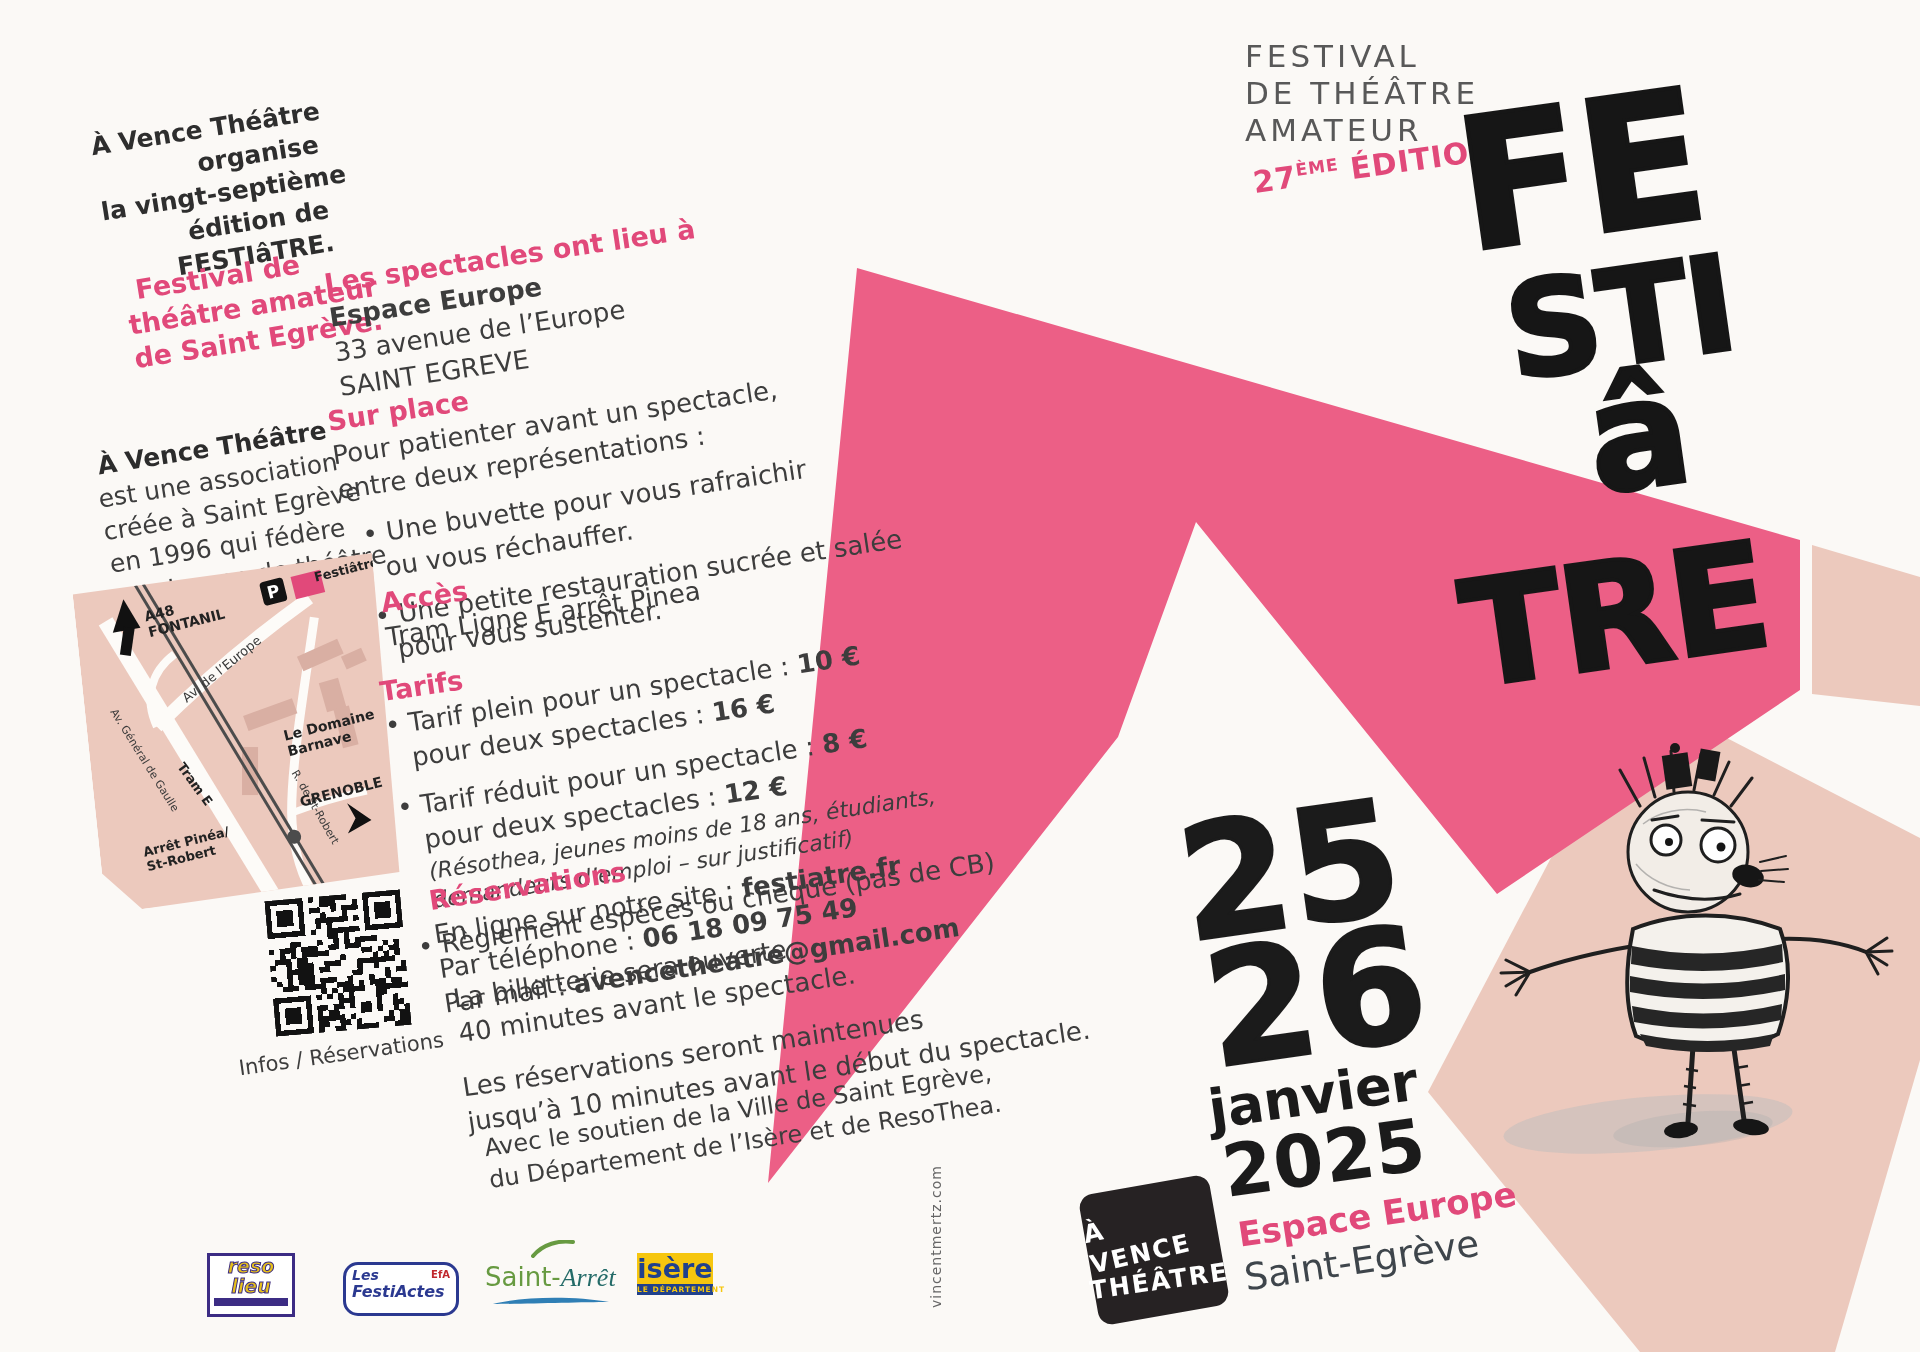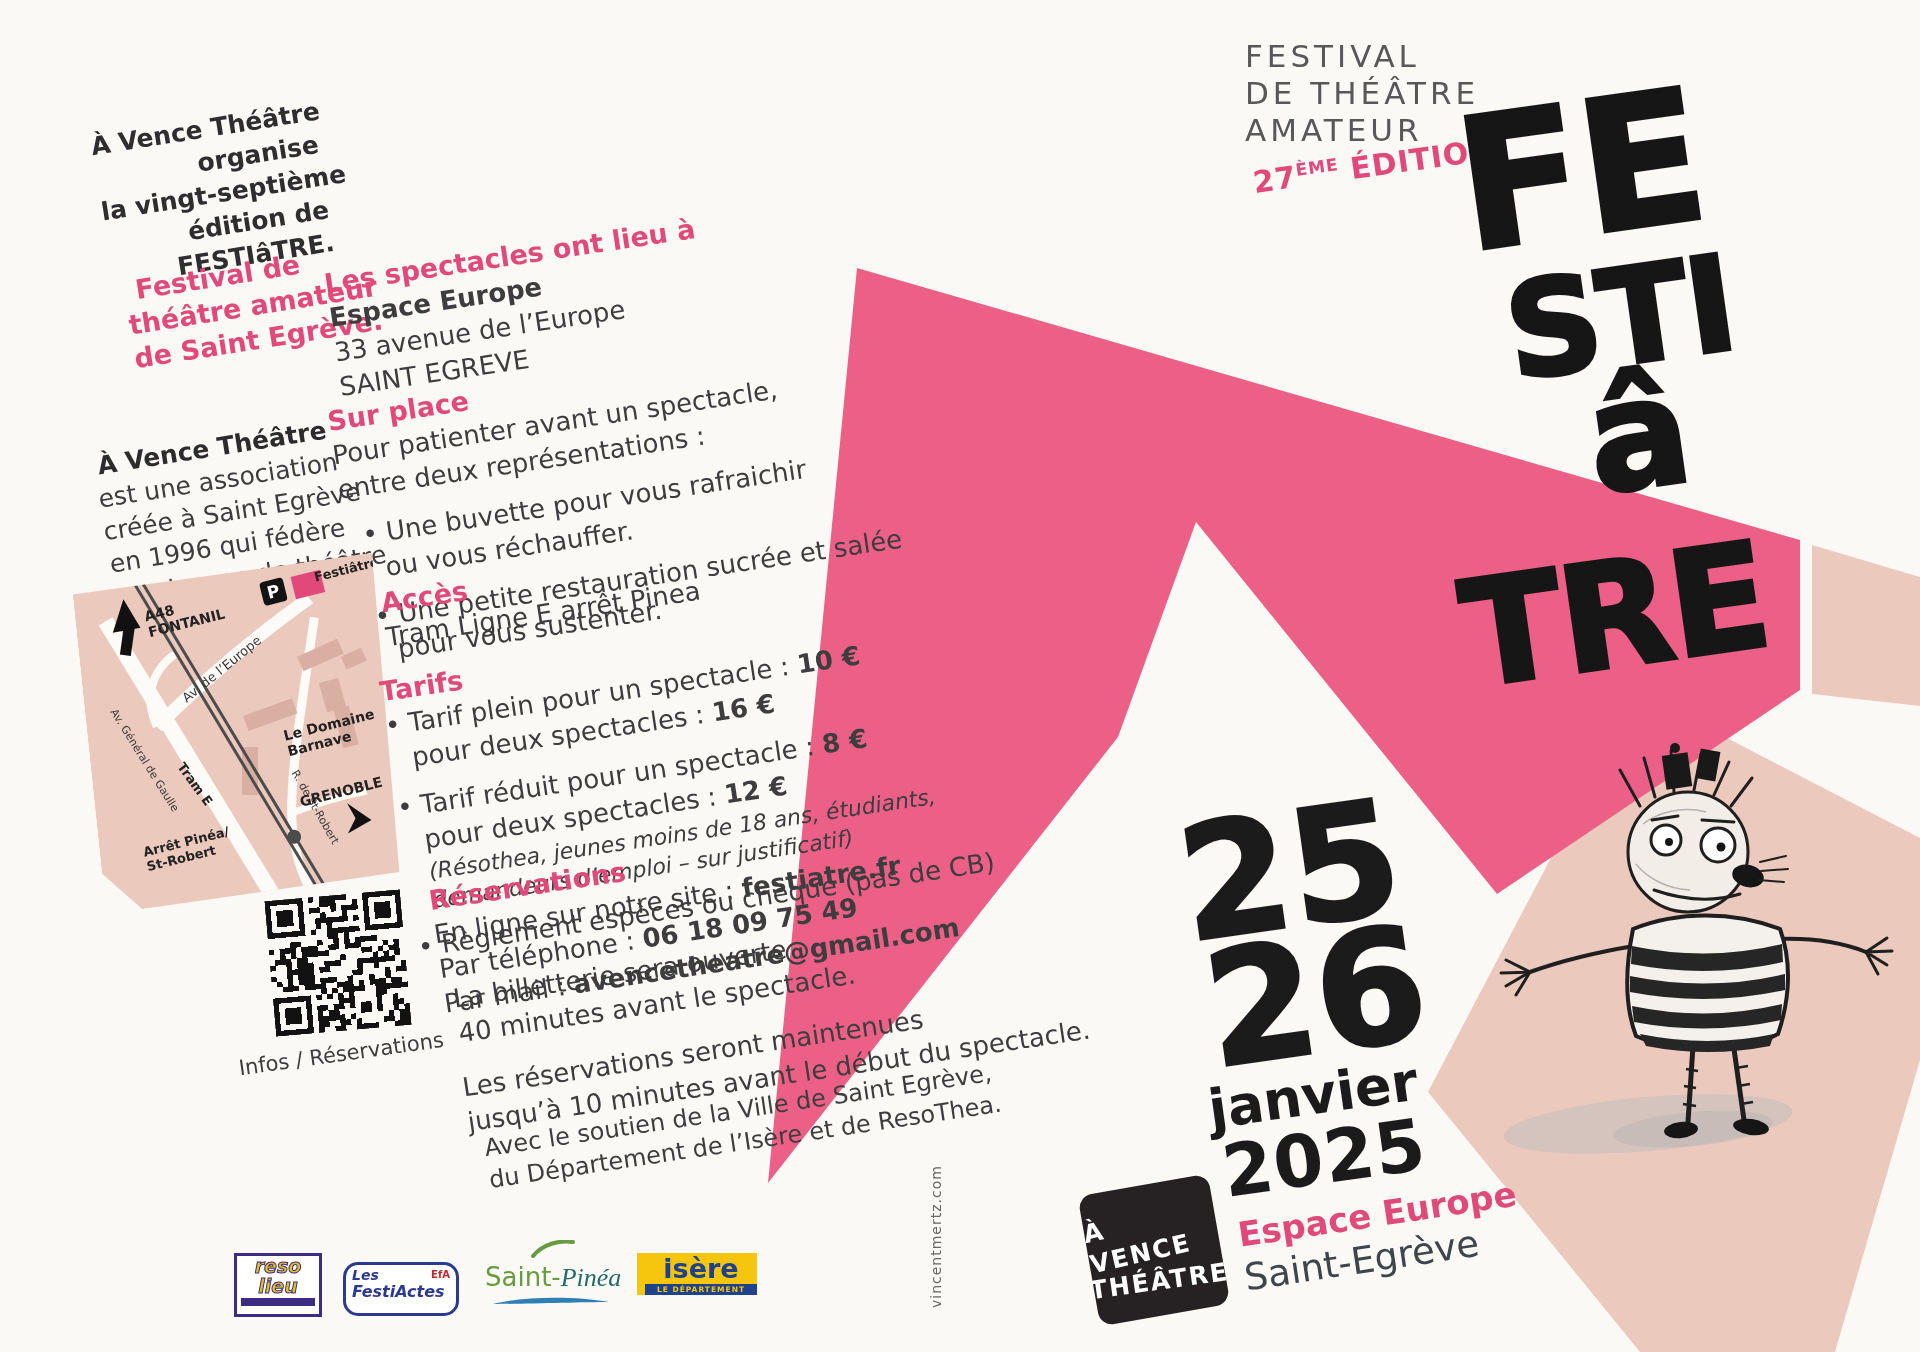--- a/index.html
+++ b/index.html
@@ -56,21 +56,21 @@
   .resothea .bar{height:8px;background:#3c2c84;margin:2px 4px 0 4px;}
   .festiactes{width:98px;height:44px;background:#fff;border:3px solid #2b3990;border-radius:15px;
               padding:2px 6px;position:relative;}
   .festiactes .fa1{font-size:14px;font-weight:bold;font-style:italic;color:#2b3990;line-height:16px;}
   .festiactes .fa2{font-size:16px;font-weight:bold;font-style:italic;color:#2b3990;line-height:18px;}
   .festiactes .badge{position:absolute;right:6px;top:4px;font-size:10px;font-weight:bold;color:#c0272d;}
   .stegreve{width:130px;text-align:center;}
   .stegreve .sg{font-size:26px;}
   .sg-a{color:#679a41;font-weight:normal;}
   .sg-b{color:#246b68;font-family:"Liberation Serif",serif;font-style:italic;}
-  .isere{width:112px;background:#f6c60e;text-align:center;padding-top:1px;padding-left:8px;}
+  .isere{width:76px;background:#f6c60e;text-align:center;padding-top:1px;}
   .isere .is-name{font-size:27px;font-weight:bold;color:#20418c;line-height:30px;}
   .isere .is-dept{background:#20418c;color:#f6c60e;font-size:7.5px;font-weight:bold;
                   letter-spacing:1px;line-height:11px;}
 </style>
 </head>
 <body>
 
 <div class="stage">
 
   <svg class="abs" style="left:0;top:0;" width="1920" height="1352" viewBox="0 0 1920 1352">
@@ -487,37 +487,37 @@
     <path d="M214,96 L240,92 M264,96 L296,98" stroke="#1f1f1f" stroke-width="3" stroke-linecap="round"></path>
     <ellipse cx="310" cy="152" rx="16" ry="11" fill="#161616" transform="rotate(14 310 152)"></ellipse>
     <path d="M216,166 Q262,182 302,170" stroke="#1f1f1f" stroke-width="3" fill="none" stroke-linecap="round"></path>
     <path d="M322,138 L348,132 M323,147 L350,145 M321,156 L346,158" stroke="#1f1f1f" stroke-width="2" stroke-linecap="round"></path>
     <path d="M202,82 L182,46 M217,73 L206,34 M236,68 L233,27 M256,66 L263,30 M276,71 L291,38 M293,82 L314,54" stroke="#1f1f1f" stroke-width="3" stroke-linecap="round"></path>
     <rect x="226" y="30" width="26" height="34" fill="#191919" transform="rotate(-8 239 47)"></rect>
     <rect x="260" y="26" width="20" height="30" fill="#191919" transform="rotate(10 270 41)"></rect>
     <circle cx="237" cy="24" r="5" fill="#191919"></circle>
   </svg>
 
-  <div class="abs resothea" style="left:234px;top:1253px;">
+  <div class="abs resothea" style="left:207px;top:1253px;">
     <div class="rt">reso</div>
     <div class="rt">lieu</div>
     <div class="bar"></div>
   </div>
 
   <div class="abs festiactes" style="left:343px;top:1262px;">
     <div class="fa1">Les</div>
     <div class="fa2">FestiActes</div>
     <div class="badge">EfA</div>
   </div>
 
   <div class="abs stegreve" style="left:485px;top:1240px;">
     <svg width="130" height="18" viewBox="0 0 130 18">
         <path d="M48,16 C58,4 74,0 88,2" stroke="#679a41" stroke-width="4" fill="none" stroke-linecap="round"></path>
       </svg>
-    <div class="sg nw"><span class="sg-a">Saint-</span><span class="sg-b">Pinéa</span></div>
+    <div class="sg nw"><span class="sg-a">Saint-</span><span class="sg-b">Arrêt</span></div>
     <svg width="130" height="14" viewBox="0 0 130 14">
         <path d="M8,10 C40,2 90,2 124,8 C96,8 40,10 8,10 Z" fill="#2f7fb5"></path>
       </svg>
   </div>
 
   <div class="abs isere" style="left:637px;top:1253px;">
     <div class="is-name">isère</div>
     <div class="is-dept nw">LE DÉPARTEMENT</div>
   </div>
 

